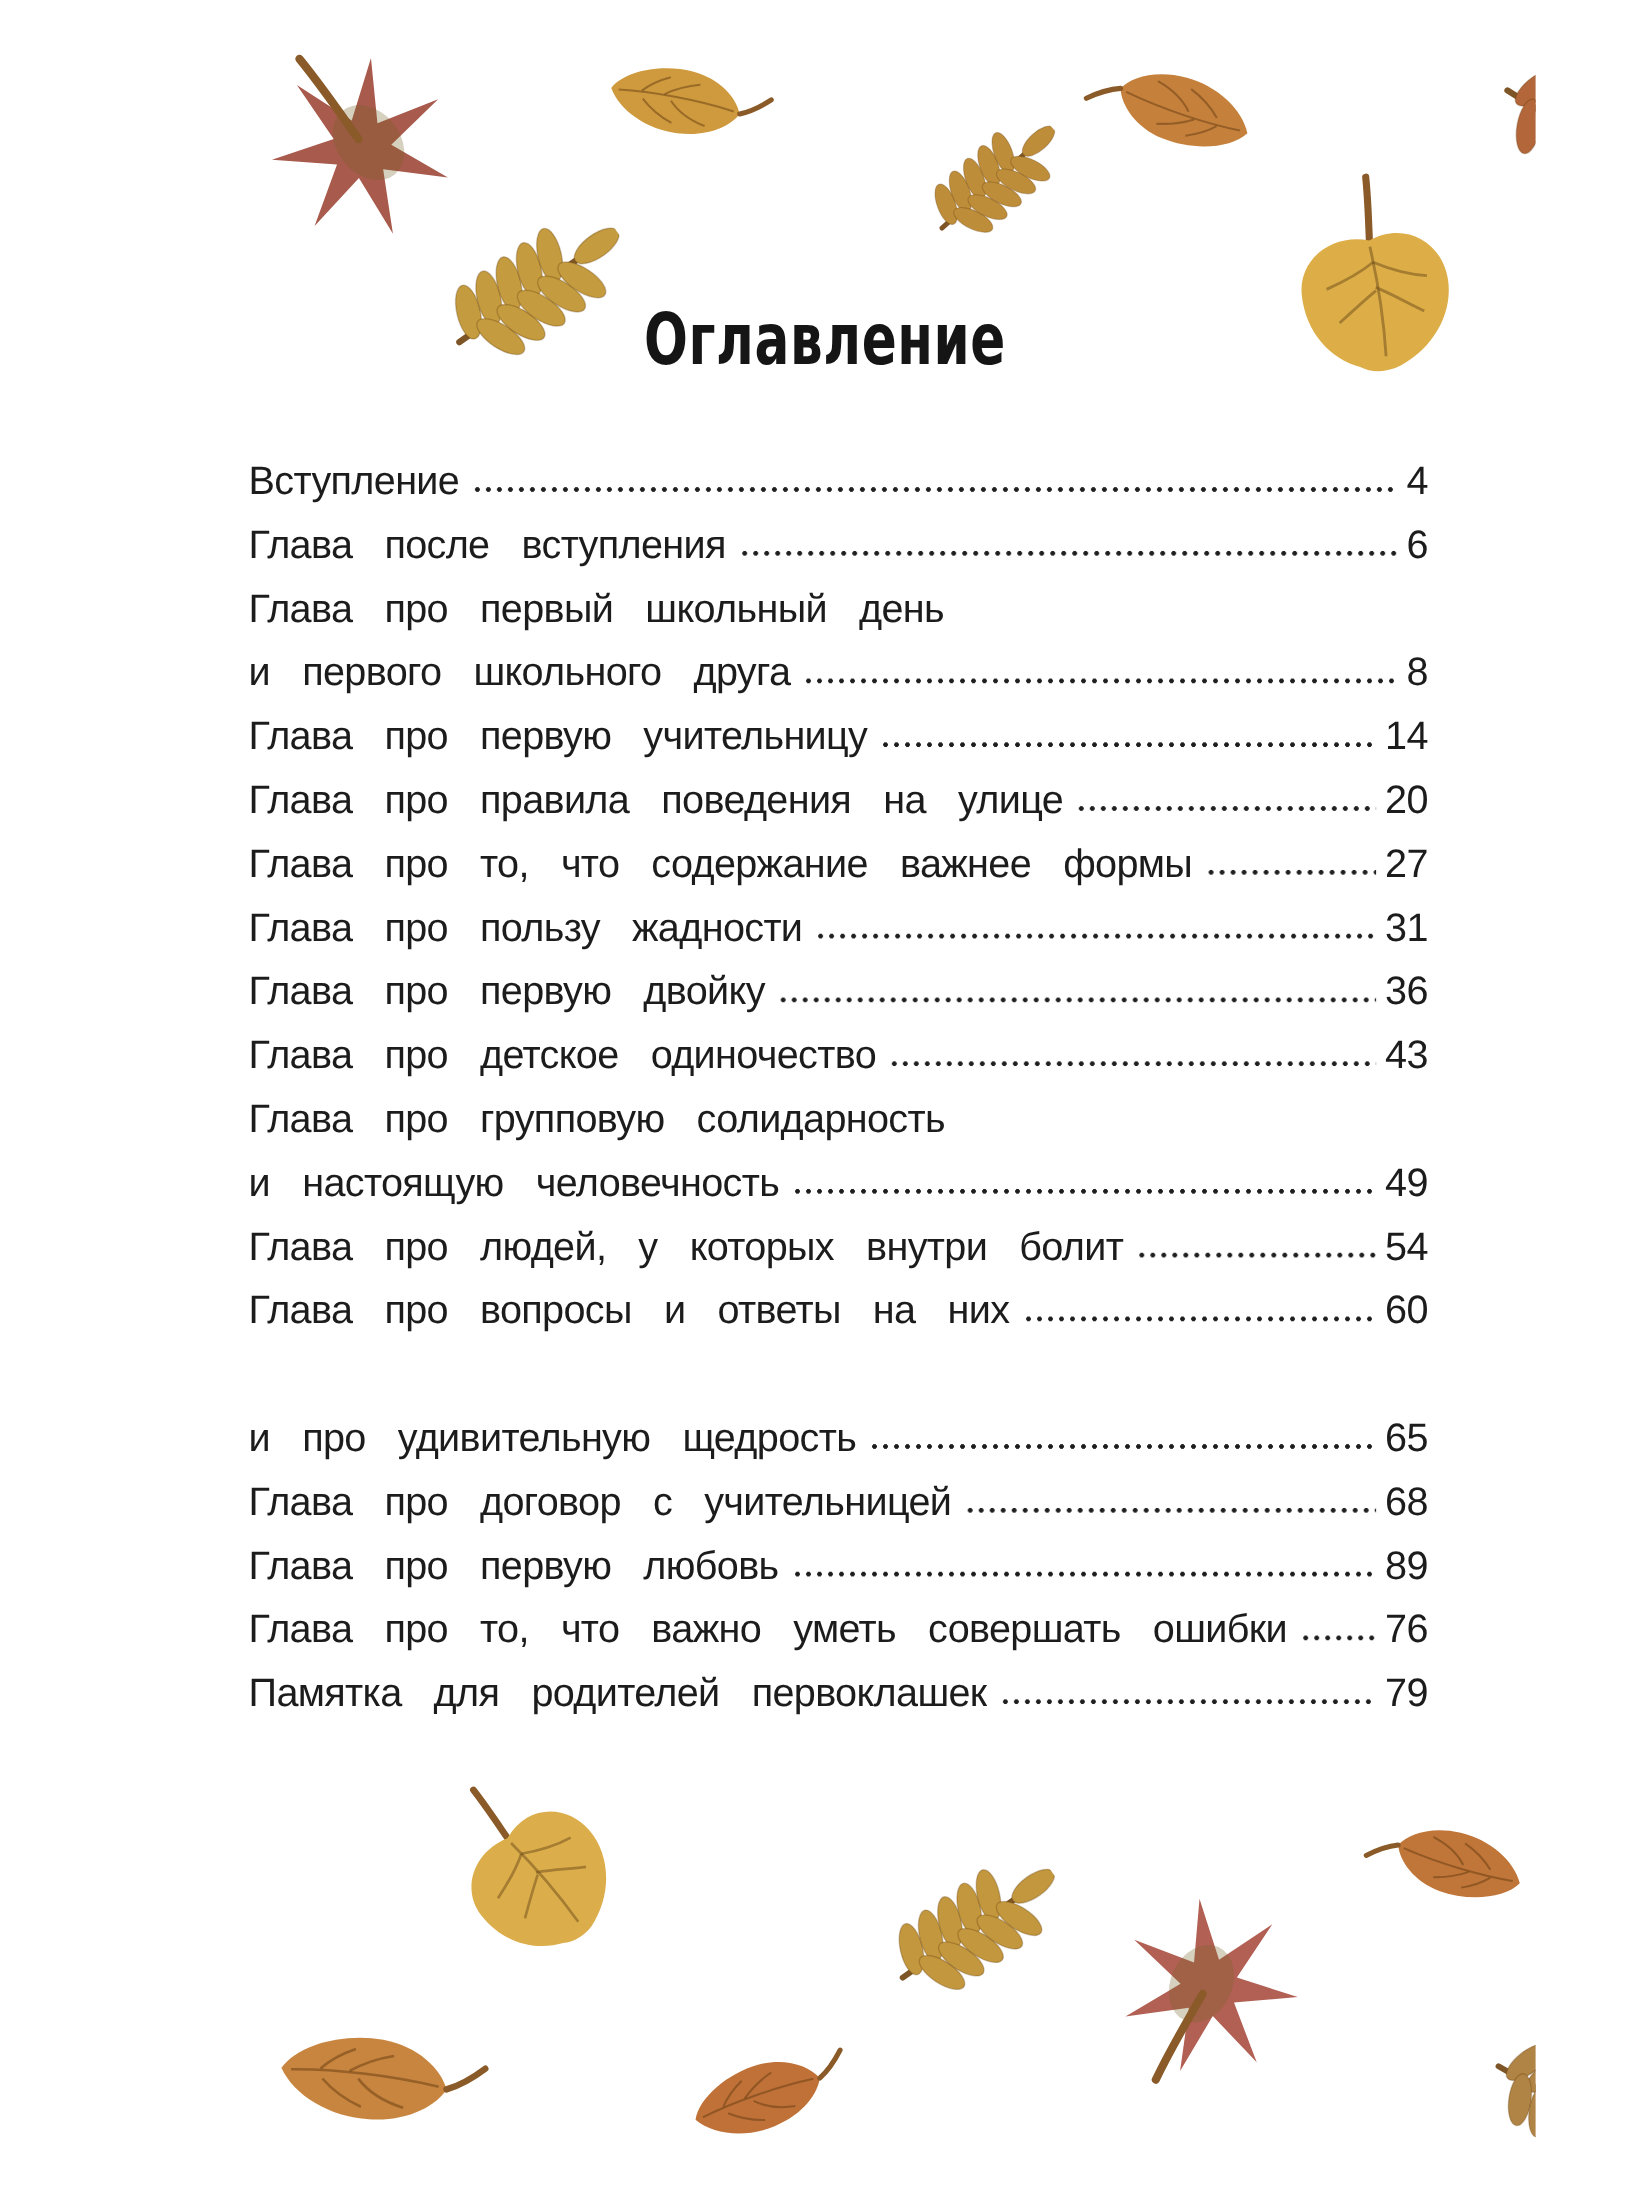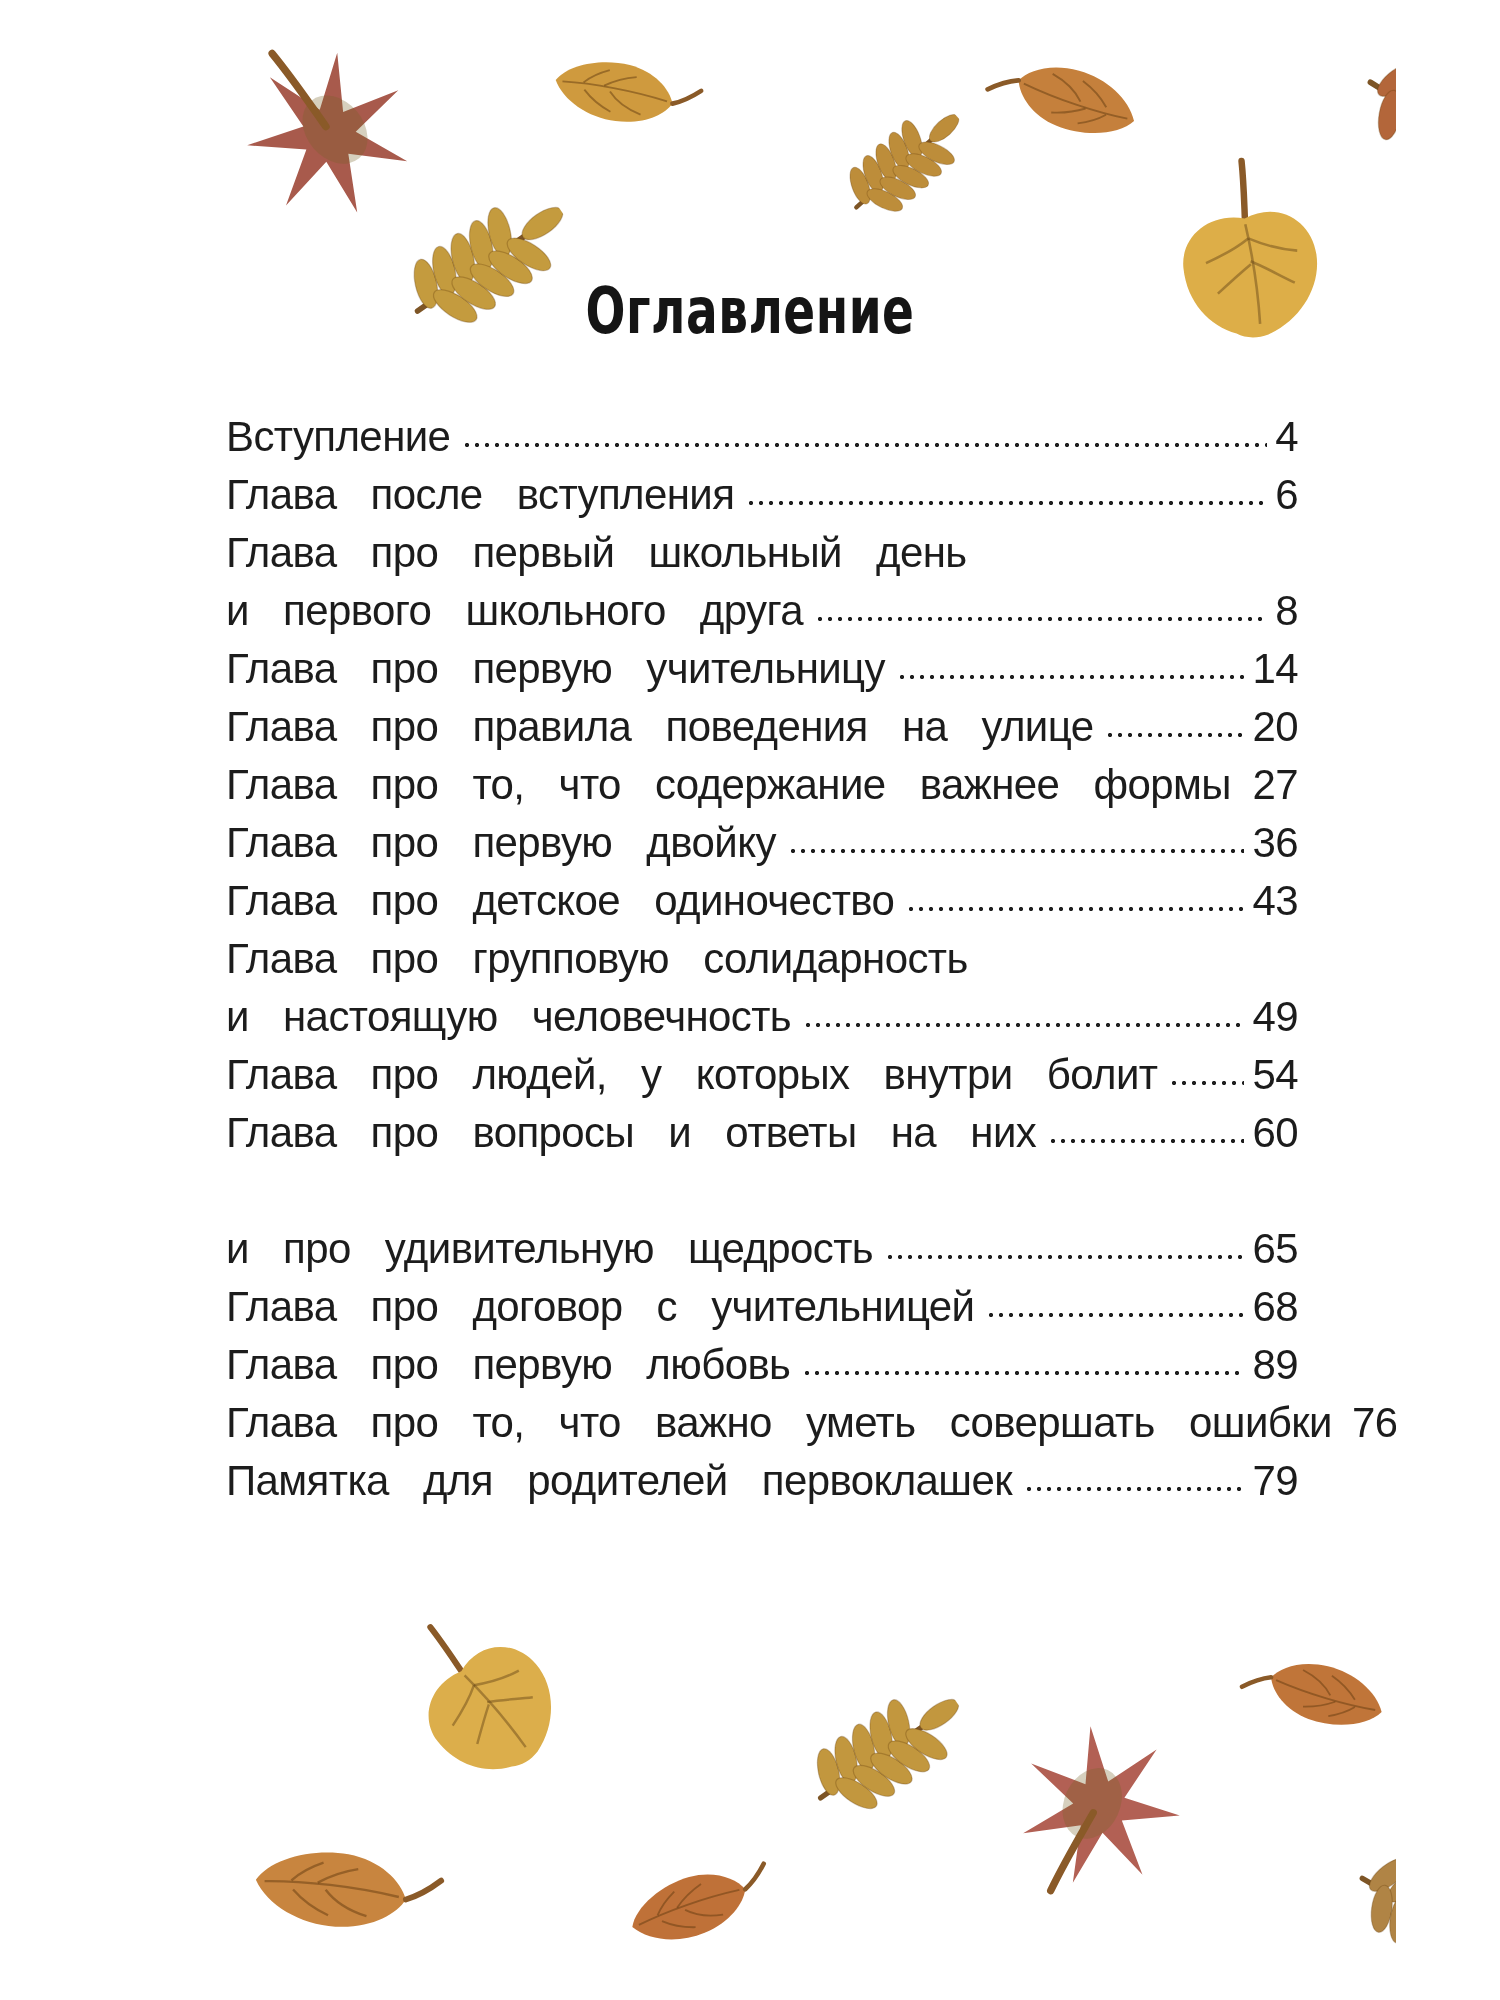--- a/index.html
+++ b/index.html
@@ -28,21 +28,21 @@
   }
   
   .toc{
     position:absolute;
     left:122px; right:98px; top:408px;
   }
   .row{
     display:flex;
     align-items:stretch;
     height:58px;
-    font-size:42px;
+    font-size:36px;
     line-height:58px;
     letter-spacing:-0.6px;
     word-spacing:0.55em;
     white-space:nowrap;
   }
   .row .t{flex:0 0 auto;}
   .row .leader{
     flex:1 1 auto;
     margin:0 8px 0 12px;
     background-image:radial-gradient(circle, #1e1e1e 1.9px, rgba(0,0,0,0) 2.3px);
@@ -161,20 +161,25 @@
       <span class="t">Глава про правила поведения на улице</span>
       <span class="leader"></span>
       <span class="num">20</span>
     </div>
       <div class="row">
       <span class="t">Глава про то, что содержание важнее формы</span>
       <span class="leader"></span>
       <span class="num">27</span>
     </div>
       <div class="row">
+      <span class="t">Глава про пользу жадности</span>
+      <span class="leader"></span>
+      <span class="num">31</span>
+    </div>
+      <div class="row">
       <span class="t">Глава про первую двойку</span>
       <span class="leader"></span>
       <span class="num">36</span>
     </div>
       <div class="row">
       <span class="t">Глава про детское одиночество</span>
       <span class="leader"></span>
       <span class="num">43</span>
     </div>
       <div class="row nopage">

